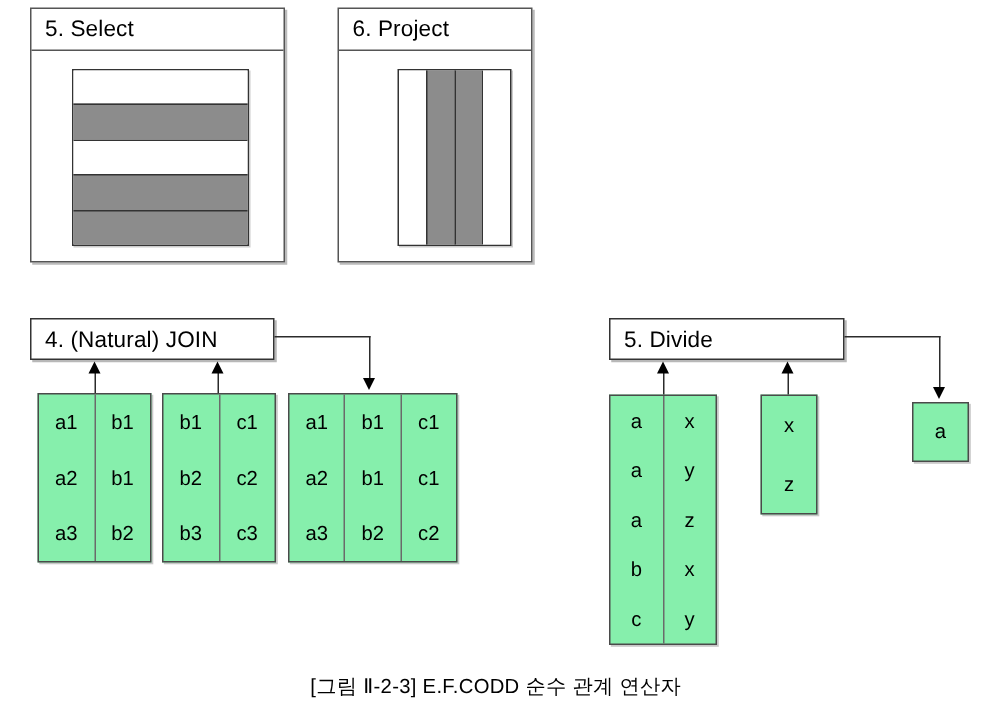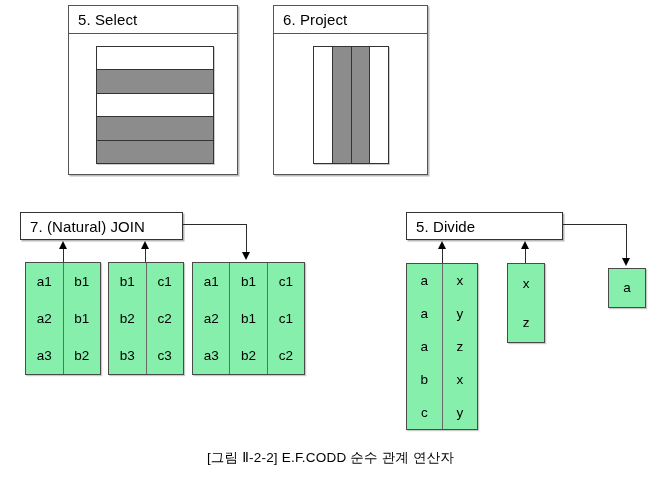--- a/index.html
+++ b/index.html
@@ -23,21 +23,20 @@
     height: 478px;
   }
 
   
   .panel {
     position: absolute;
     border: 1px solid #555555;
     box-shadow: 1.5px 1.5px 0 0 #bbbbbb;
     background: #ffffff;
     box-sizing: border-box;
-    margin-left: 48px;
   }
   .panel-header {
     position: absolute;
     left: 0; top: 0;
     width: 100%;
     height: 28px;
     border-bottom: 1px solid #555555;
     box-sizing: border-box;
     display: flex;
     align-items: center;
@@ -154,34 +153,34 @@
       <div class="sketch rows" style="left:27px; top:12px; width:118px; height:118px;">
         <div class="cell" style="background:#ffffff;"></div>
         <div class="cell" style="background:#8c8c8c;"></div>
         <div class="cell" style="background:#ffffff;"></div>
         <div class="cell" style="background:#8c8c8c;"></div>
         <div class="cell" style="background:#8c8c8c;"></div>
       </div>
     </div>
   </div>
 
-  <div class="panel" style="left:225px; top:5px; width:155px; height:170px;">
+  <div class="panel" style="left:225px; top:5px; width:130px; height:170px;">
     <div class="panel-header">6. Project</div>
     <div class="panel-body">
       <div class="sketch cols" style="left:39px; top:12px; width:76px; height:118px;">
         <div class="cell" style="background:#ffffff;"></div>
         <div class="cell" style="background:#8c8c8c;"></div>
         <div class="cell" style="background:#8c8c8c;"></div>
         <div class="cell" style="background:#ffffff;"></div>
       </div>
     </div>
   </div>
 
   <div class="op-box" style="left:20px; top:212px; width:163px; height:28px;">
-    <span>7. (Natural) JOIN</span>
+    <span>4. (Natural) JOIN</span>
   </div>
 
   <div class="hline" style="left:183px; top:224px; width:64px;"></div>
   <div class="vline" style="left:246px; top:224px; height:30px;"></div>
   <div class="arrow-down" style="left:242px; top:252px;"></div>
 
   <div class="vline" style="left:63px; top:248px; height:30px;"></div>
   <div class="arrow-up" style="left:59px; top:241px;"></div>
 
   <div class="vline" style="left:145px; top:248px; height:30px;"></div>
@@ -268,15 +267,15 @@
       <div class="dcell">z</div>
     </div>
   </div>
 
   <div class="dtable" style="left:608px; top:268px; width:38px; height:40px;">
     <div class="dcol">
       <div class="dcell">a</div>
     </div>
   </div>
 
-  <div class="caption" style="top:449px;">[그림 Ⅱ-2-2] E.F.CODD 순수 관계 연산자</div>
+  <div class="caption" style="top:449px;">[그림 Ⅱ-2-3] E.F.CODD 순수 관계 연산자</div>
 
 </div>
 
 </body></html>

